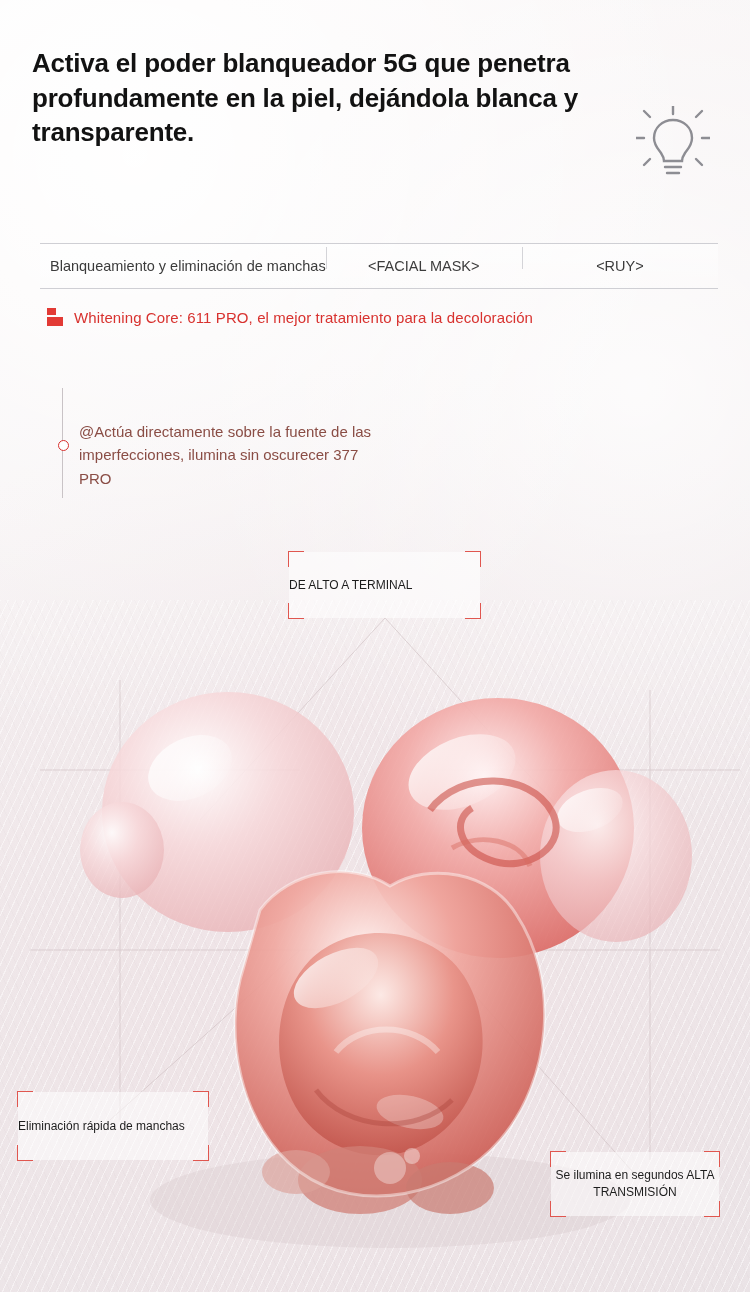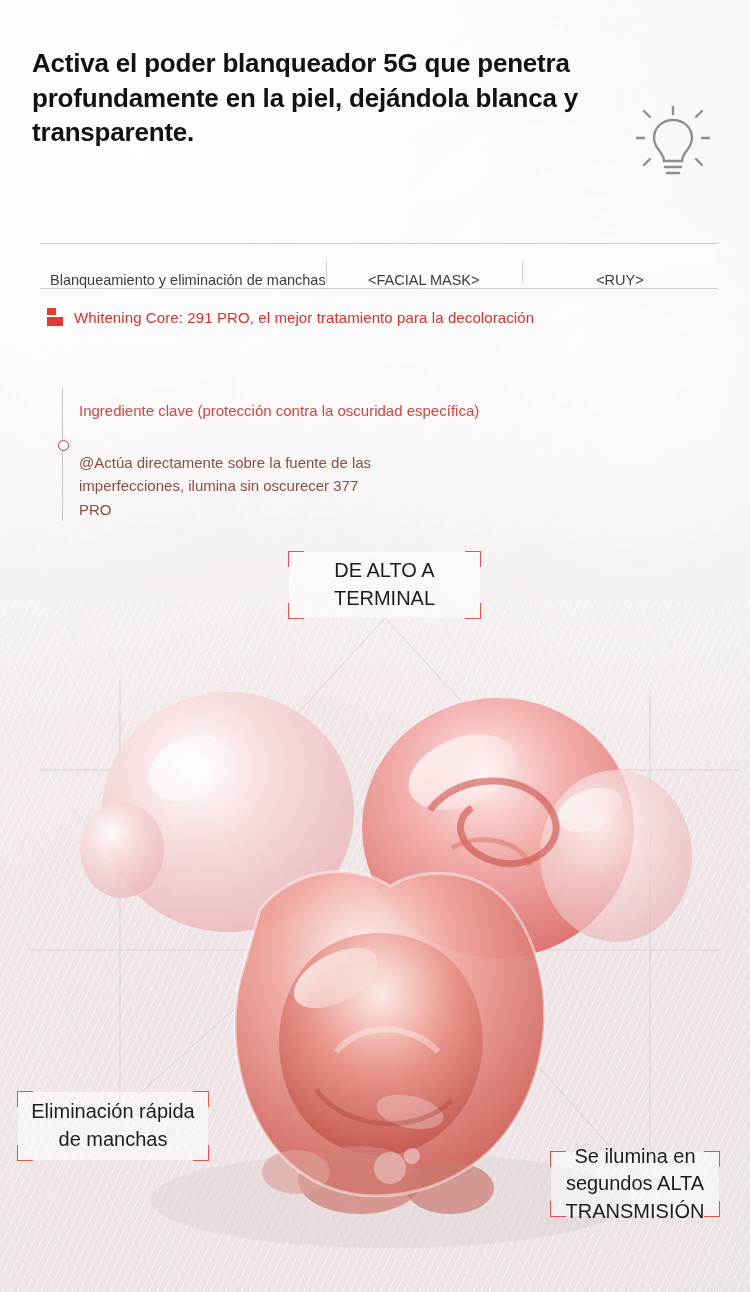--- a/index.html
+++ b/index.html
@@ -66,21 +66,21 @@
   }
 
   
   .tabstrip {
     position: absolute;
     left: 40px;
     top: 243px;
     width: 678px;
     height: 44px;
     display: flex;
-    align-items: flex-end;
+    align-items: center;
     border-top: 1px solid #cfcfd4;
     border-bottom: 1px solid #cfcfd4;
     background: linear-gradient(180deg, rgba(255,255,255,0.55), rgba(255,255,255,0.15));
   }
   .tabstrip .tab {
     flex: 1 1 0;
     text-align: center;
     font-size: 14.5px;
     color: #3c3c3c;
     position: relative;
@@ -175,27 +175,27 @@
     left: 60px;
     top: 660px;
     width: 640px;
     height: 600px;
   }
 
   
   .callout {
     position: absolute;
     background: rgba(255,255,255,0.55);
-    font-size: 20px;
+    font-size: 12px;
     color: #1d1d1d;
     line-height: 1.38;
     text-align: center;
     display: flex;
     align-items: center;
-    justify-content: center;
+    justify-content: flex-start;
   }
   .callout .corner {
     position: absolute;
     width: 15px;
     height: 15px;
     border-color: #e0564f;
     border-style: solid;
     border-width: 0;
   }
   .callout .c-tl { left: -1px; top: -1px; border-left-width: 1.5px; border-top-width: 1.5px; }
@@ -251,25 +251,24 @@
     <div class="tab">Blanqueamiento y eliminación de manchas</div>
     <div class="tab">&lt;FACIAL MASK&gt;</div>
     <div class="tab">&lt;RUY&gt;</div>
   </div>
 
   <div class="core-row">
     <span class="core-mark">
         <i class="a"></i>
         <i class="b"></i>
       </span>
-    <span class="core-text">Whitening Core: 291 PRO, el mejor tratamiento para la decoloración</span>
+    <span class="core-text">Whitening Core: 611 PRO, el mejor tratamiento para la decoloración</span>
   </div>
 
   <div class="ingredient">
-    <div class="ingredient-title">Ingrediente clave (protección contra la oscuridad específica)</div>
     <div class="ingredient-body">@Actúa directamente sobre la fuente de las imperfecciones, ilumina sin oscurecer 377 PRO</div>
   </div>
 
   <svg class="product" viewBox="0 0 640 600">
     <defs>
       <radialGradient id="gA" cx="38%" cy="32%" r="72%">
         <stop offset="0%" stop-color="#ffffff" stop-opacity="0.95"></stop>
         <stop offset="45%" stop-color="#f7d8da" stop-opacity="0.85"></stop>
         <stop offset="100%" stop-color="#e9b3b6" stop-opacity="0.8"></stop>
       </radialGradient>

